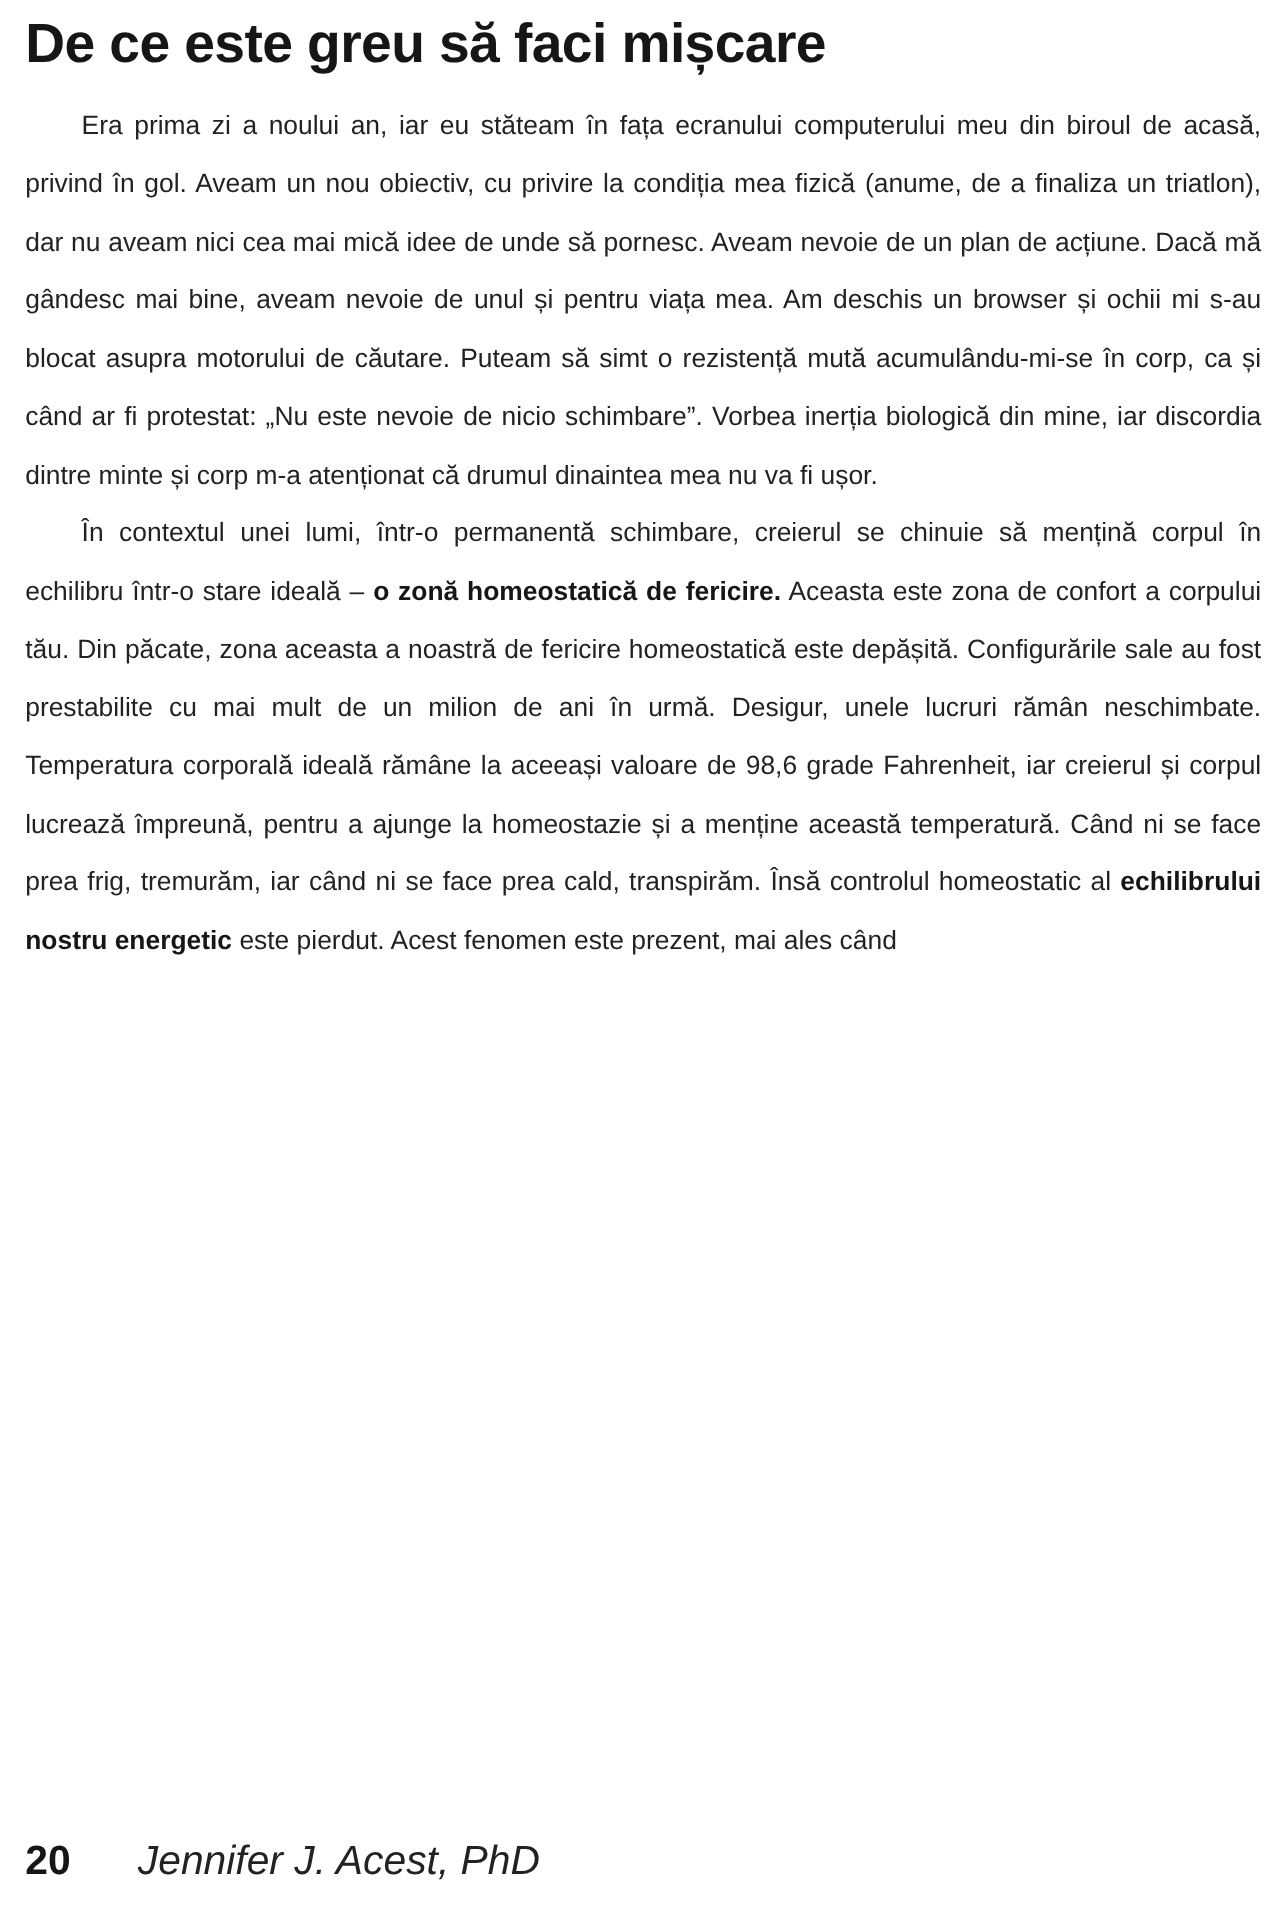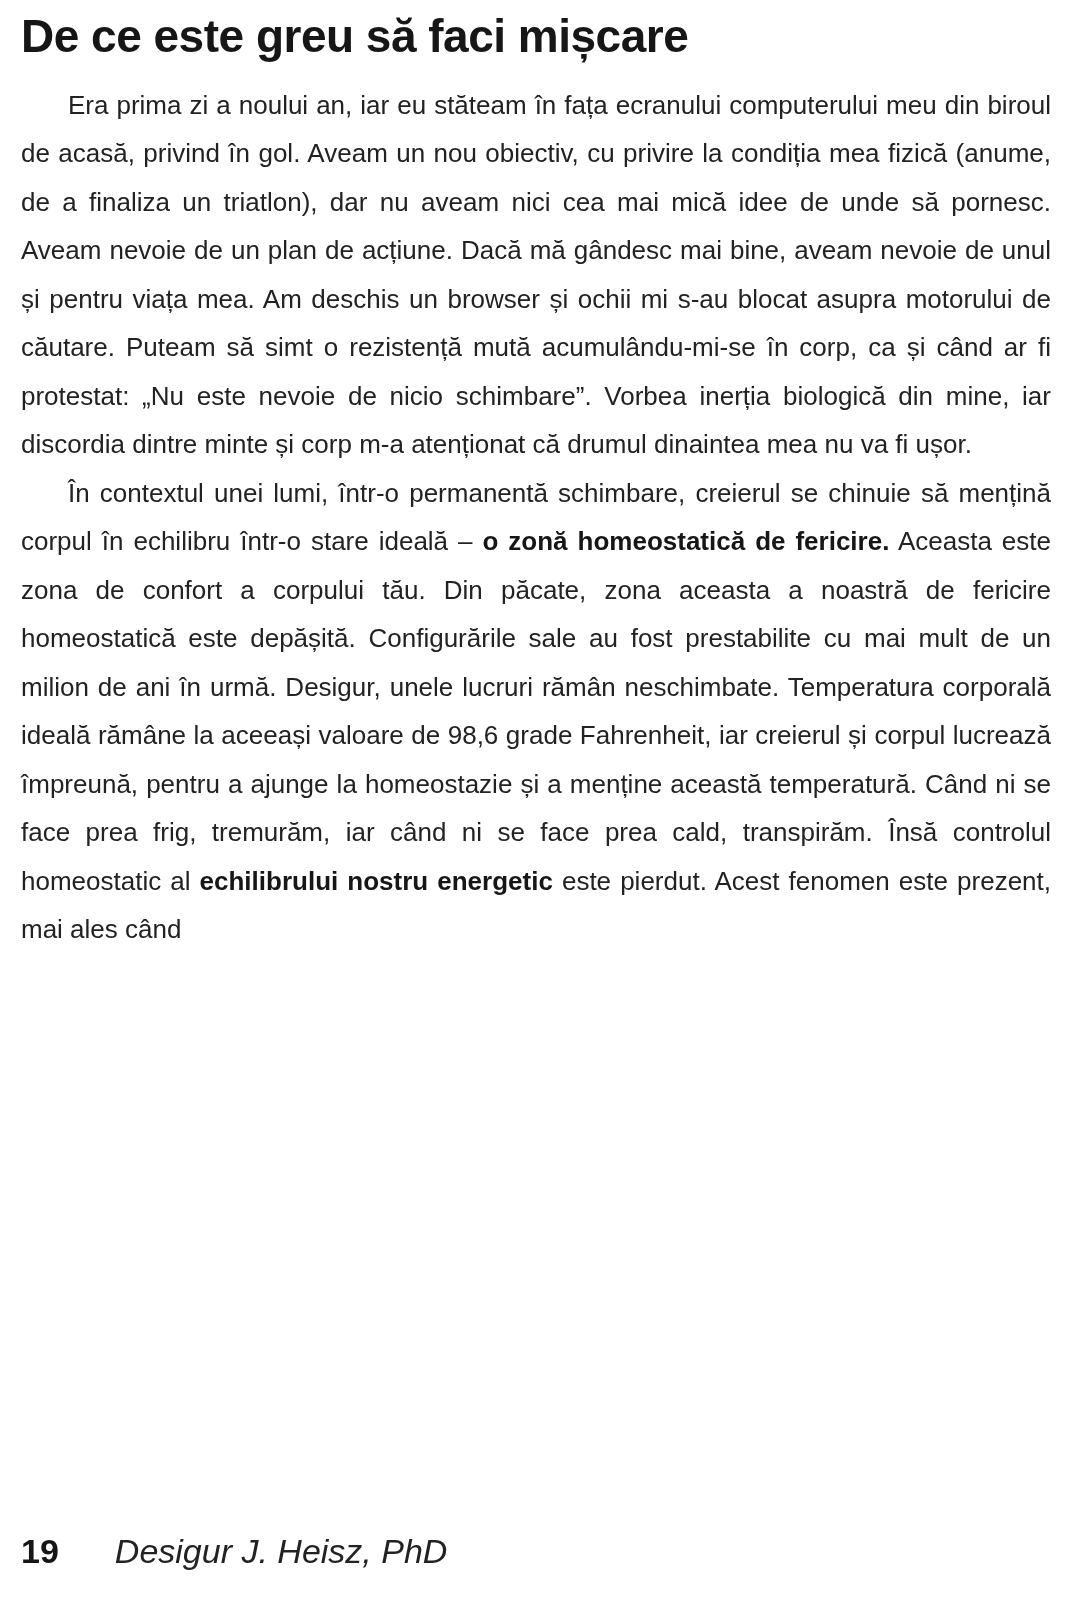--- a/index.html
+++ b/index.html
@@ -21,21 +21,21 @@
   }
   .title {
     font-size: 46px;
     font-weight: 700;
     letter-spacing: -0.5px;
     line-height: 1.15;
     margin-bottom: 18px;
     color: #161616;
   }
   .body-text p {
-    font-size: 26px;
+    font-size: 22px;
     line-height: 48.5px;
     text-align: justify;
     text-indent: 47px;
     color: #222222;
     font-stretch: semi-condensed;
   }
   .body-text b {
     font-weight: 700;
     color: #161616;
   }
@@ -61,16 +61,16 @@
 </head>
 <body>
 
 <div class="page">
   <h1 class="title">De ce este greu să faci mișcare</h1>
   <div class="body-text" id="paragraphs">
       <p><span>Era prima zi a noului an, iar eu stăteam în fața ecranului computerului meu din biroul de acasă, privind în gol. Aveam un nou obiectiv, cu privire la condiția mea fizică (anume, de a finaliza un triatlon), dar nu aveam nici cea mai mică idee de unde să pornesc. Aveam nevoie de un plan de acțiune. Dacă mă gândesc mai bine, aveam nevoie de unul și pentru viața mea. Am deschis un browser și ochii mi s-au blocat asupra motorului de căutare. Puteam să simt o rezistență mută acumulându-mi-se în corp, ca și când ar fi protestat: „Nu este nevoie de nicio schimbare”. Vorbea inerția biologică din mine, iar discordia dintre minte și corp m-a atenționat că drumul dinaintea mea nu va fi ușor.</span></p>
       <p><span>În contextul unei lumi, într-o permanentă schimbare, creierul se chinuie să mențină corpul în echilibru într-o stare ideală – </span><b>o zonă homeostatică de fericire.</b><span> Aceasta este zona de confort a corpului tău. Din păcate, zona aceasta a noastră de fericire homeostatică este depășită. Configurările sale au fost prestabilite cu mai mult de un milion de ani în urmă. Desigur, unele lucruri rămân neschimbate. Temperatura corporală ideală rămâne la aceeași valoare de 98,6 grade Fahrenheit, iar creierul și corpul lucrează împreună, pentru a ajunge la homeostazie și a menține această temperatură. Când ni se face prea frig, tremurăm, iar când ni se face prea cald, transpirăm. Însă controlul homeostatic al </span><b>echilibrului nostru energetic</b><span> este pierdut. Acest fenomen este prezent, mai ales când</span></p>
     </div>
   <div class="footer">
-    <span class="page-number">19</span>
-    <span class="running-title">Desigur J. Heisz, PhD</span>
+    <span class="page-number">20</span>
+    <span class="running-title">Jennifer J. Acest, PhD</span>
   </div>
 </div>
 
 </body></html>

